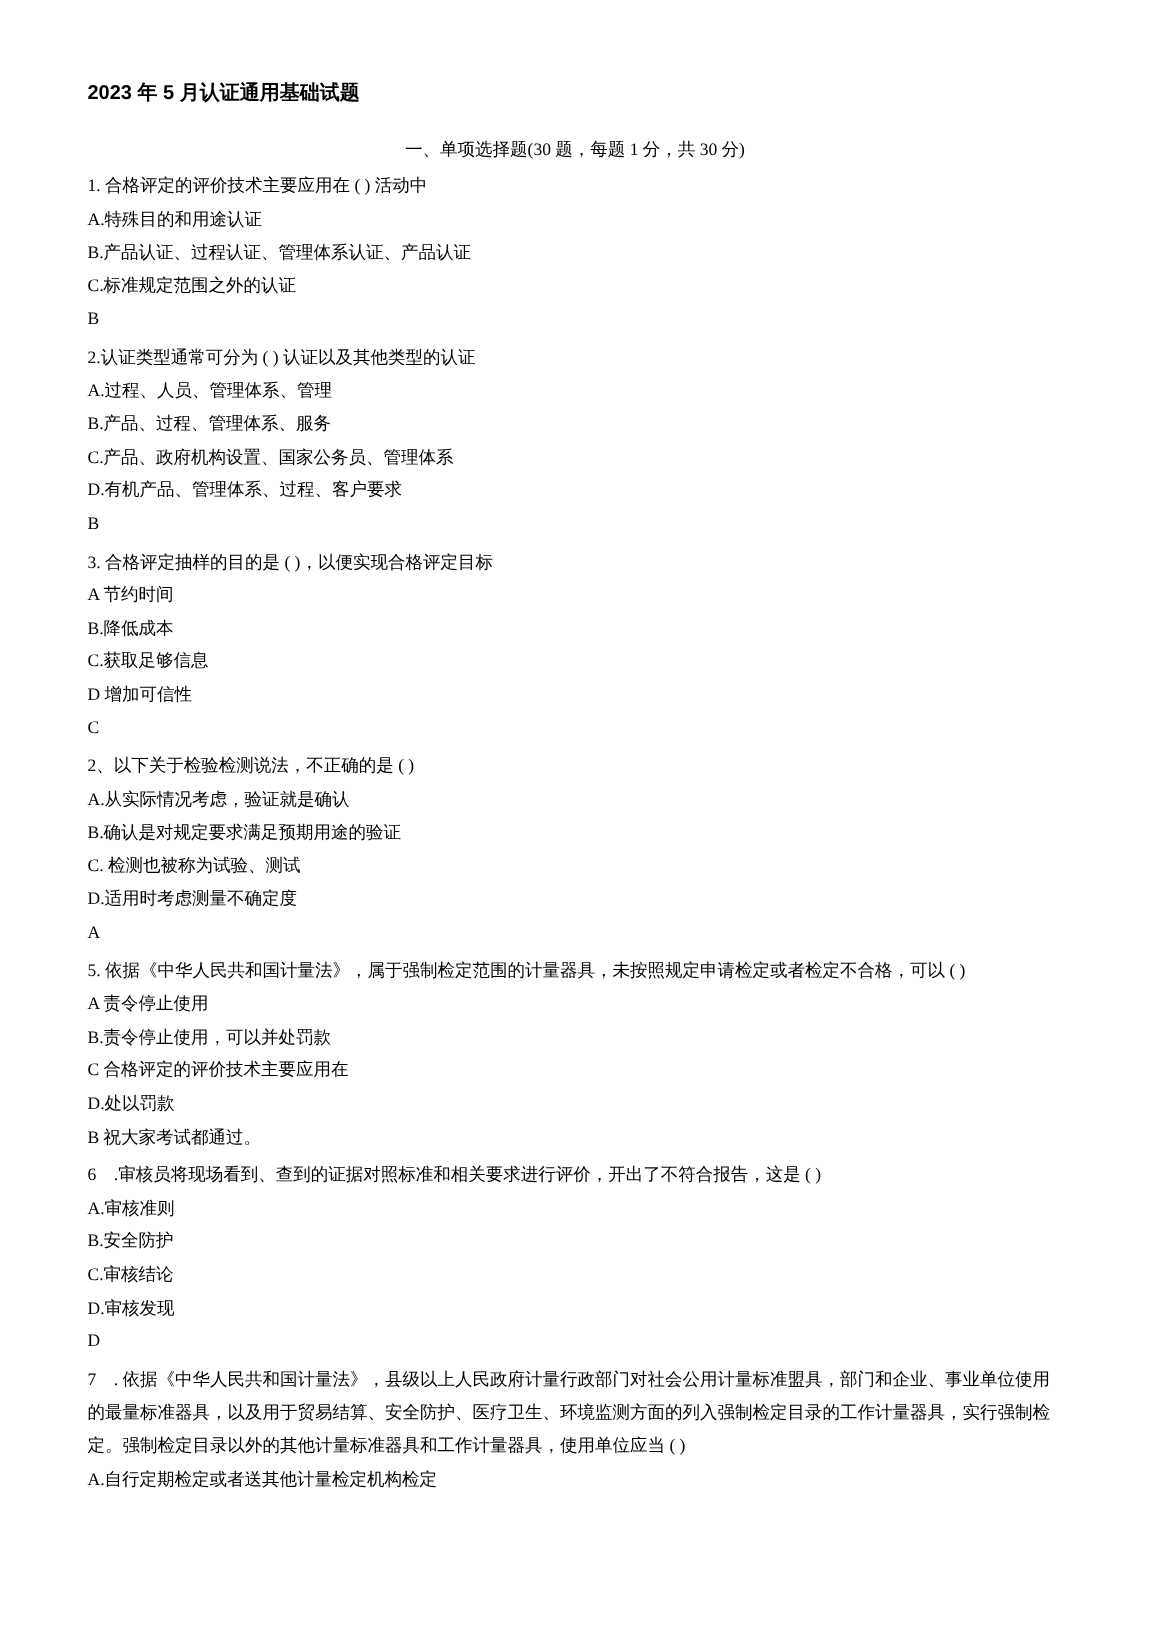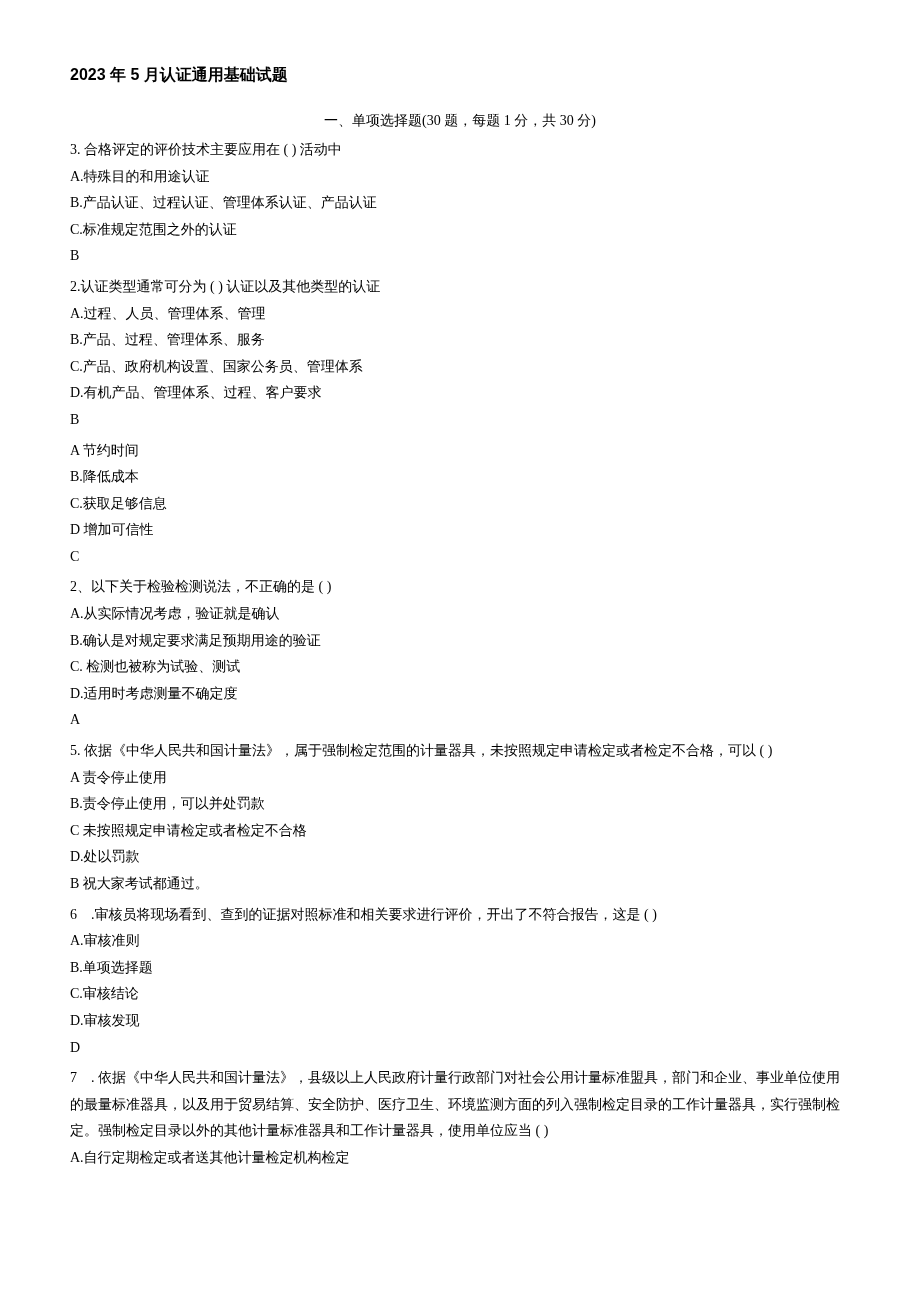--- a/index.html
+++ b/index.html
@@ -33,66 +33,67 @@
   }
 </style>
 </head>
 <body>
 
 <div class="title">2023 年 5 月认证通用基础试题</div>
 
 <div class="section-header line">一、单项选择题(30 题，每题 1 分，共 30 分)</div>
 
 <div class="q-block">
-  <span class="line">3. 合格评定的评价技术主要应用在 ( ) 活动中</span>
+  <span class="line">1. 合格评定的评价技术主要应用在 ( ) 活动中</span>
   <span class="line">A.特殊目的和用途认证</span>
   <span class="line">B.产品认证、过程认证、管理体系认证、产品认证</span>
   <span class="line">C.标准规定范围之外的认证</span>
   <span class="line answer">B</span>
 </div>
 
 <div class="q-block">
   <span class="line">2.认证类型通常可分为 ( ) 认证以及其他类型的认证</span>
   <span class="line">A.过程、人员、管理体系、管理</span>
   <span class="line">B.产品、过程、管理体系、服务</span>
   <span class="line">C.产品、政府机构设置、国家公务员、管理体系</span>
   <span class="line">D.有机产品、管理体系、过程、客户要求</span>
   <span class="line answer">B</span>
 </div>
 
 <div class="q-block">
+  <span class="line">3. 合格评定抽样的目的是 ( )，以便实现合格评定目标</span>
   <span class="line">A 节约时间</span>
   <span class="line">B.降低成本</span>
   <span class="line">C.获取足够信息</span>
   <span class="line">D 增加可信性</span>
   <span class="line answer">C</span>
 </div>
 
 <div class="q-block">
   <span class="line">2、以下关于检验检测说法，不正确的是 ( )</span>
   <span class="line">A.从实际情况考虑，验证就是确认</span>
   <span class="line">B.确认是对规定要求满足预期用途的验证</span>
   <span class="line">C. 检测也被称为试验、测试</span>
   <span class="line">D.适用时考虑测量不确定度</span>
   <span class="line answer">A</span>
 </div>
 
 <div class="q-block">
   <span class="line">5. 依据《中华人民共和国计量法》，属于强制检定范围的计量器具，未按照规定申请检定或者检定不合格，可以 ( )</span>
   <span class="line">A 责令停止使用</span>
   <span class="line">B.责令停止使用，可以并处罚款</span>
-  <span class="line">C 未按照规定申请检定或者检定不合格</span>
+  <span class="line">C 合格评定的评价技术主要应用在</span>
   <span class="line">D.处以罚款</span>
   <span class="line answer">B 祝大家考试都通过。</span>
 </div>
 
 <div class="q-block">
   <span class="line">6　.审核员将现场看到、查到的证据对照标准和相关要求进行评价，开出了不符合报告，这是 ( )</span>
   <span class="line">A.审核准则</span>
-  <span class="line">B.单项选择题</span>
+  <span class="line">B.安全防护</span>
   <span class="line">C.审核结论</span>
   <span class="line">D.审核发现</span>
   <span class="line answer">D</span>
 </div>
 
 <div class="q-block">
   <span class="line">7　. 依据《中华人民共和国计量法》，县级以上人民政府计量行政部门对社会公用计量标准盟具，部门和企业、事业单位使用的最量标准器具，以及用于贸易结算、安全防护、医疗卫生、环境监测方面的列入强制检定目录的工作计量器具，实行强制检定。强制检定目录以外的其他计量标准器具和工作计量器具，使用单位应当 ( )</span>
   <span class="line">A.自行定期检定或者送其他计量检定机构检定</span>
 </div>
 

